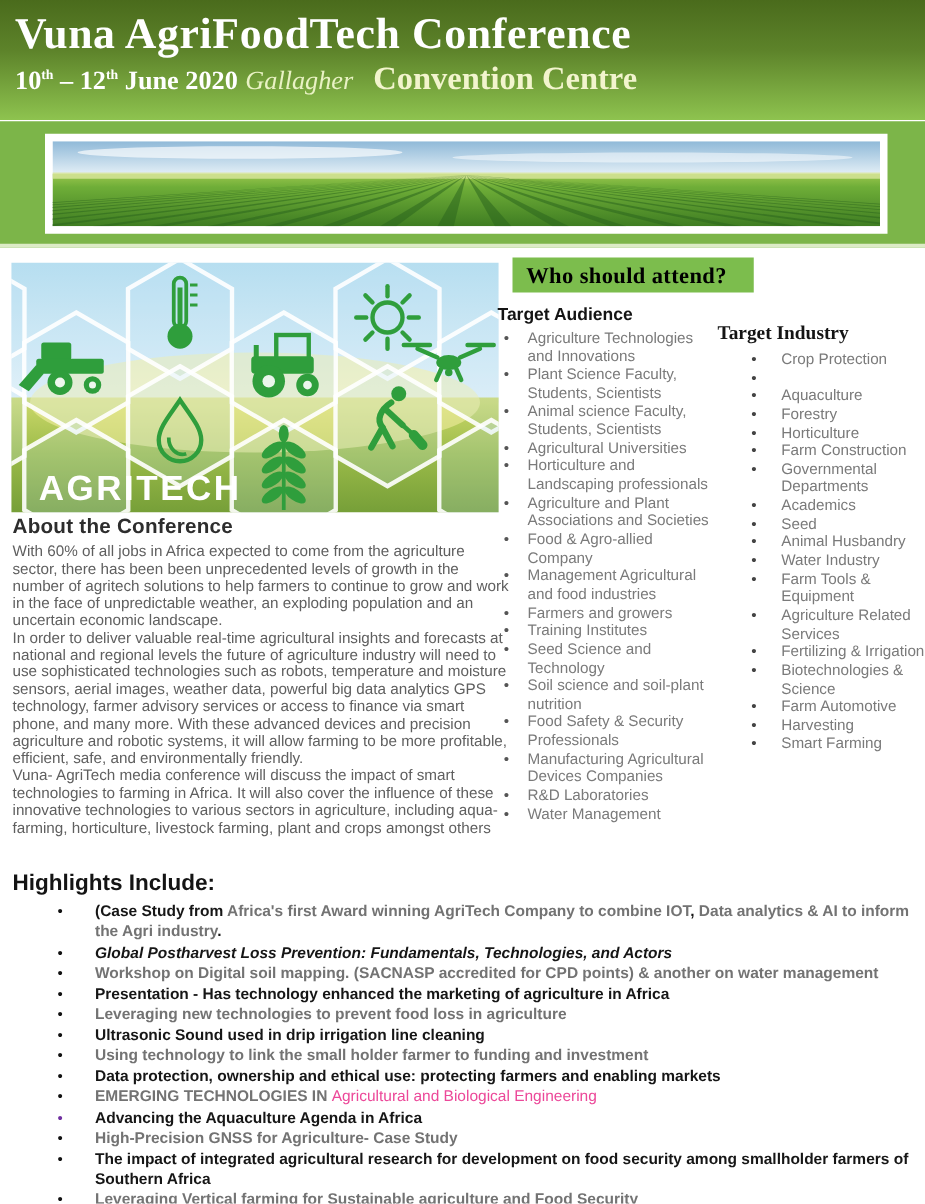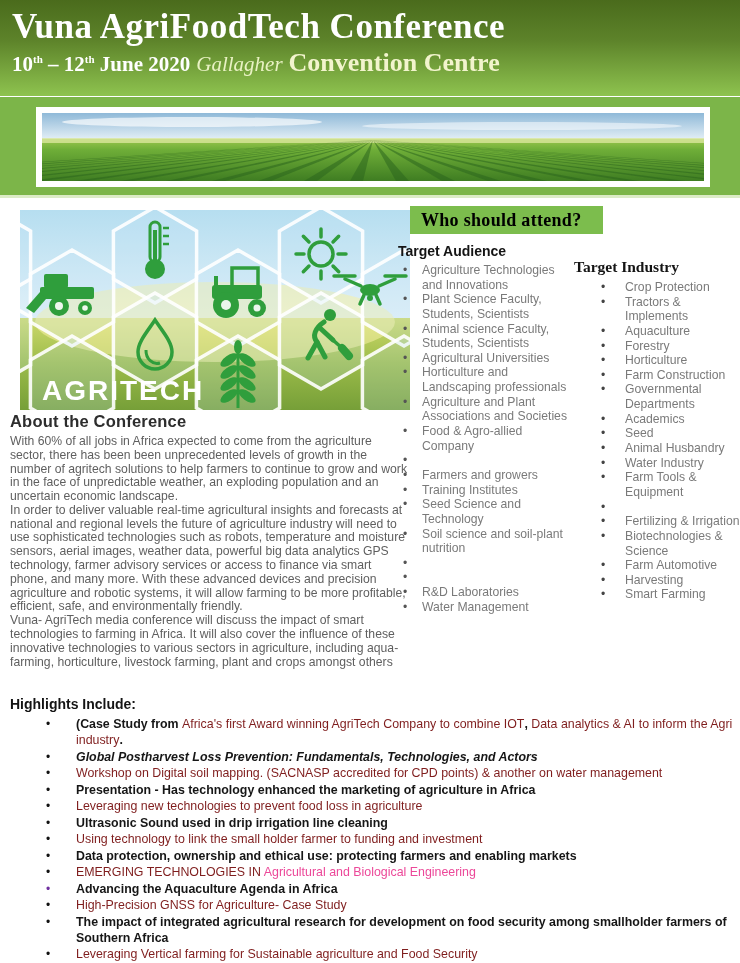--- a/index.html
+++ b/index.html
@@ -18,35 +18,35 @@
   .masthead-title {
     font-family:"Liberation Serif", serif; font-weight:bold;
     font-size:35px; color:#ffffff; letter-spacing:0.5px; line-height:1.12;
   }
   .masthead-sub {
     font-family:"Liberation Serif", serif; margin-top:1px; color:#ffffff;
     font-size:21px; font-weight:bold; line-height:1.2;
   }
   .masthead-sub sup { font-size:11px; }
   .venue-light { color:#e9f2c4; font-weight:normal; margin-left:6px;font-style:italic; }
-  .venue-main  { color:#f2f4cd; font-weight:bold; font-size:26px; margin-left:6px; }
+  .venue-main  { color:#f2f4cd; font-weight:bold; font-size:26px; margin-left:16px; }
 
   
   .banner-band {
     position:absolute; left:0; top:97px; width:740px; height:101px;
     background:#7cb549; border-bottom:3px solid #dcebc6;
   }
   .banner-frame {
     position:absolute; left:36px; top:10px; width:674px; height:80px;
     background:#ffffff; padding:6px;
   }
   .banner-frame svg { display:block; width:100%; height:100%; }
 
   
-  .agritech-figure { position:absolute; left:20px; top:210px; width:390px; height:244px; }
+  .agritech-figure { position:absolute; left:9px; top:210px; width:390px; height:244px; }
   .agritech-figure svg { display:block; width:390px; height:200px; }
 
   .about-section { position:absolute; left:10px; top:412px; width:400px; }
   .about-heading { font-size:16.5px; font-weight:bold; color:#2d2d2d; letter-spacing:.2px; margin-bottom:4px; }
   .about-paragraph { font-size:12.2px; color:#5f5f5f; line-height:1.13; }
 
   
   .who-banner {
     position:absolute; left:410px; top:206px; width:193px; height:28px;
     background:#7cbd4d; color:#000000;
@@ -59,27 +59,27 @@
   .ti-heading { font-family:"Liberation Serif", serif; font-size:15.5px; font-weight:bold; color:#141414; margin-bottom:4px; }
   .side-list { list-style:none; }
   .side-list li { display:flex; font-size:12.2px; color:#7a7a7a; line-height:1.2; }
   .ta-col .side-list li .dot { width:12px; margin-left:5px;  margin-right:7px; color:#555; flex:0 0 auto; }
   .ti-col .side-list li .dot { width:12px; margin-left:27px; margin-right:12px; color:#444; flex:0 0 auto; }
   .ta-col .side-list li .txt { width:148px; }
   .ti-col .side-list li .txt { width:118px; }
 
   
   .highlights-section { position:absolute; left:10px; top:696px; width:726px; }
-  .highlights-heading { font-size:14px; font-weight:bold; color:#141414; margin-bottom:4px; }
+  .highlights-heading { font-size:18px; font-weight:bold; color:#141414; margin-bottom:4px; }
   .hl-list { list-style:none; }
   .hl-list li { display:flex; font-size:12.4px; line-height:16px; margin-bottom:0.5px; }
   .hl-list li .dot { width:12px; margin-left:36px; margin-right:18px; color:#111; flex:0 0 auto; font-size:12px; }
   .hl-list li .body { flex:1 1 auto; }
   .seg-b  { font-weight:bold; color:#161616; }
-  .seg-r  { font-weight:normal; color:#7f1d1d; }
+  .seg-r  { font-weight:bold; color:#737373; }
   .seg-bi { font-weight:bold; font-style:italic; color:#161616; }
   .seg-i  { color:#ec4899; }
   .hl-first { line-height:21px; }
 </style>
 </head>
 <body>
 
 <div class="page">
 
   <div class="masthead">
@@ -292,42 +292,45 @@
         <li>
           <span class="dot">•</span>
           <span class="txt">Agriculture and Plant Associations and Societies</span>
         </li>
         <li>
           <span class="dot">•</span>
           <span class="txt">Food &amp; Agro-allied Company</span>
         </li>
         <li>
           <span class="dot">•</span>
+          <span class="txt">Management Agricultural and food industries</span>
         </li>
         <li>
           <span class="dot">•</span>
           <span class="txt">Farmers and growers</span>
         </li>
         <li>
           <span class="dot">•</span>
           <span class="txt">Training Institutes</span>
         </li>
         <li>
           <span class="dot">•</span>
           <span class="txt">Seed Science and Technology</span>
         </li>
         <li>
           <span class="dot">•</span>
           <span class="txt">Soil science and soil-plant nutrition</span>
         </li>
         <li>
           <span class="dot">•</span>
-        </li>
-        <li>
-          <span class="dot">•</span>
+          <span class="txt">Food Safety &amp; Security Professionals</span>
+        </li>
+        <li>
+          <span class="dot">•</span>
+          <span class="txt">Manufacturing Agricultural Devices Companies</span>
         </li>
         <li>
           <span class="dot">•</span>
           <span class="txt">R&amp;D Laboratories</span>
         </li>
         <li>
           <span class="dot">•</span>
           <span class="txt">Water Management</span>
         </li>
       </ul>
@@ -335,21 +338,20 @@
 
   <div class="ti-col">
     <div class="ti-heading">Target Industry</div>
     <ul class="side-list" id="industry-list">
         <li>
           <span class="dot">•</span>
           <span class="txt">Crop Protection</span>
         </li>
         <li>
           <span class="dot">•</span>
-          <span class="txt">Tractors &amp; Implements</span>
         </li>
         <li>
           <span class="dot">•</span>
           <span class="txt">Aquaculture</span>
         </li>
         <li>
           <span class="dot">•</span>
           <span class="txt">Forestry</span>
         </li>
         <li>
@@ -379,20 +381,21 @@
         <li>
           <span class="dot">•</span>
           <span class="txt">Water Industry</span>
         </li>
         <li>
           <span class="dot">•</span>
           <span class="txt">Farm Tools &amp; Equipment</span>
         </li>
         <li>
           <span class="dot">•</span>
+          <span class="txt">Agriculture Related Services</span>
         </li>
         <li>
           <span class="dot">•</span>
           <span class="txt">Fertilizing &amp; Irrigation</span>
         </li>
         <li>
           <span class="dot">•</span>
           <span class="txt">Biotechnologies &amp; Science</span>
         </li>
         <li>

